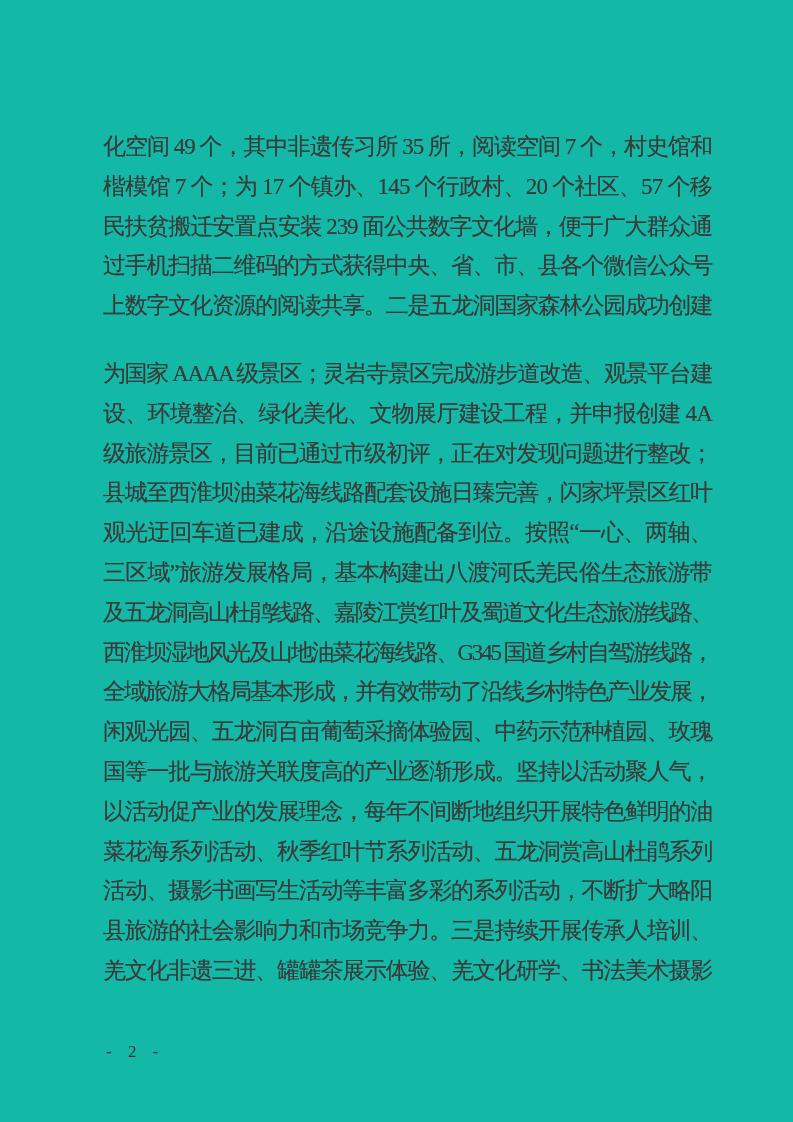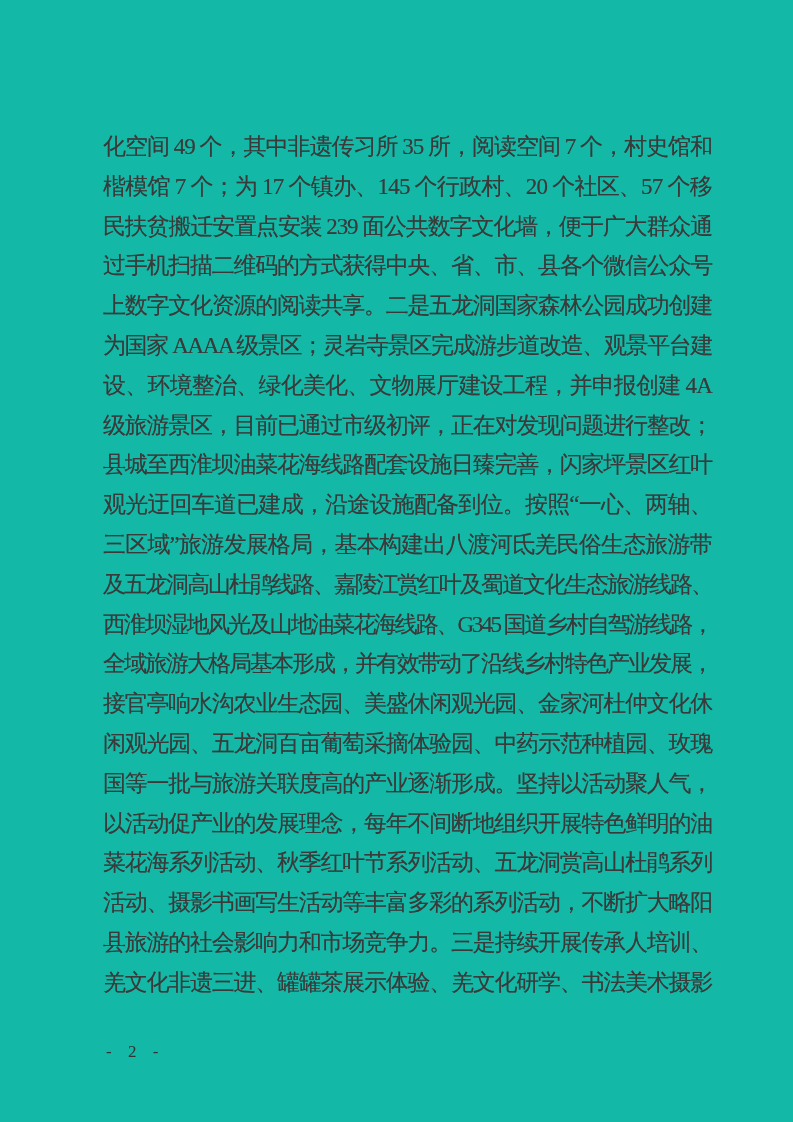--- a/index.html
+++ b/index.html
@@ -47,30 +47,29 @@
 </head>
 <body>
 
 <div class="page">
   <div class="body-text">
     <div class="text-line" style="letter-spacing: -1px;">化空间 49 个，其中非遗传习所 35 所，阅读空间 7 个，村史馆和</div>
     <div class="text-line" style="letter-spacing: -0.769737px;">楷模馆 7 个；为 17 个镇办、145 个行政村、20 个社区、57 个移</div>
     <div class="text-line" style="letter-spacing: -1.12903px;">民扶贫搬迁安置点安装 239 面公共数字文化墙，便于广大群众通</div>
     <div class="text-line" style="letter-spacing: -1.25px;">过手机扫描二维码的方式获得中央、省、市、县各个微信公众号</div>
     <div class="text-line" style="letter-spacing: -1.25px;">上数字文化资源的阅读共享。二是五龙洞国家森林公园成功创建</div>
-    <div class="text-line" style="letter-spacing: -1.37651px;">为国家 AAAA 级景区；灵岩寺景区完成游步道改造、观景平台建</div>
+    <div class="text-line" style="letter-spacing: -1.37651px; margin-top: 28px;">为国家 AAAA 级景区；灵岩寺景区完成游步道改造、观景平台建</div>
     <div class="text-line" style="letter-spacing: -0.788793px;">设、环境整治、绿化美化、文物展厅建设工程，并申报创建 4A</div>
     <div class="text-line" style="letter-spacing: -1.25px;">级旅游景区，目前已通过市级初评，正在对发现问题进行整改；</div>
     <div class="text-line" style="letter-spacing: -1.25px; text-align: center;">县城至西淮坝油菜花海线路配套设施日臻完善，闪家坪景区红叶</div>
     <div class="text-line" style="letter-spacing: -0.793527px;">观光迂回车道已建成，沿途设施配备到位。按照“一心、两轴、</div>
     <div class="text-line" style="letter-spacing: -0.793527px;">三区域”旅游发展格局，基本构建出八渡河氐羌民俗生态旅游带</div>
     <div class="text-line" style="letter-spacing: -2px;">及五龙洞高山杜鹃线路、嘉陵江赏红叶及蜀道文化生态旅游线路、</div>
     <div class="text-line" style="letter-spacing: -2.15234px;">西淮坝湿地风光及山地油菜花海线路、G345 国道乡村自驾游线路，</div>
     <div class="text-line" style="letter-spacing: -2px;">全域旅游大格局基本形成，并有效带动了沿线乡村特色产业发展，</div>
-    <div class="text-line" style="letter-spacing: -1.25px;">接官亭响水沟农业生态园、美盛休闲观光园、金家河杜仲文化休</div>
     <div class="text-line" style="letter-spacing: -1.25px;">闲观光园、五龙洞百亩葡萄采摘体验园、中药示范种植园、玫瑰</div>
     <div class="text-line" style="letter-spacing: -1.25px;">国等一批与旅游关联度高的产业逐渐形成。坚持以活动聚人气，</div>
     <div class="text-line" style="letter-spacing: -1.25px;">以活动促产业的发展理念，每年不间断地组织开展特色鲜明的油</div>
     <div class="text-line" style="letter-spacing: -1.25px;">菜花海系列活动、秋季红叶节系列活动、五龙洞赏高山杜鹃系列</div>
     <div class="text-line" style="letter-spacing: -1.25px;">活动、摄影书画写生活动等丰富多彩的系列活动，不断扩大略阳</div>
     <div class="text-line" style="letter-spacing: -1.25px;">县旅游的社会影响力和市场竞争力。三是持续开展传承人培训、</div>
     <div class="text-line" style="letter-spacing: -1.25px;">羌文化非遗三进、罐罐茶展示体验、羌文化研学、书法美术摄影</div>
   </div>
   <div class="page-number">- 2 -</div>
 </div>

